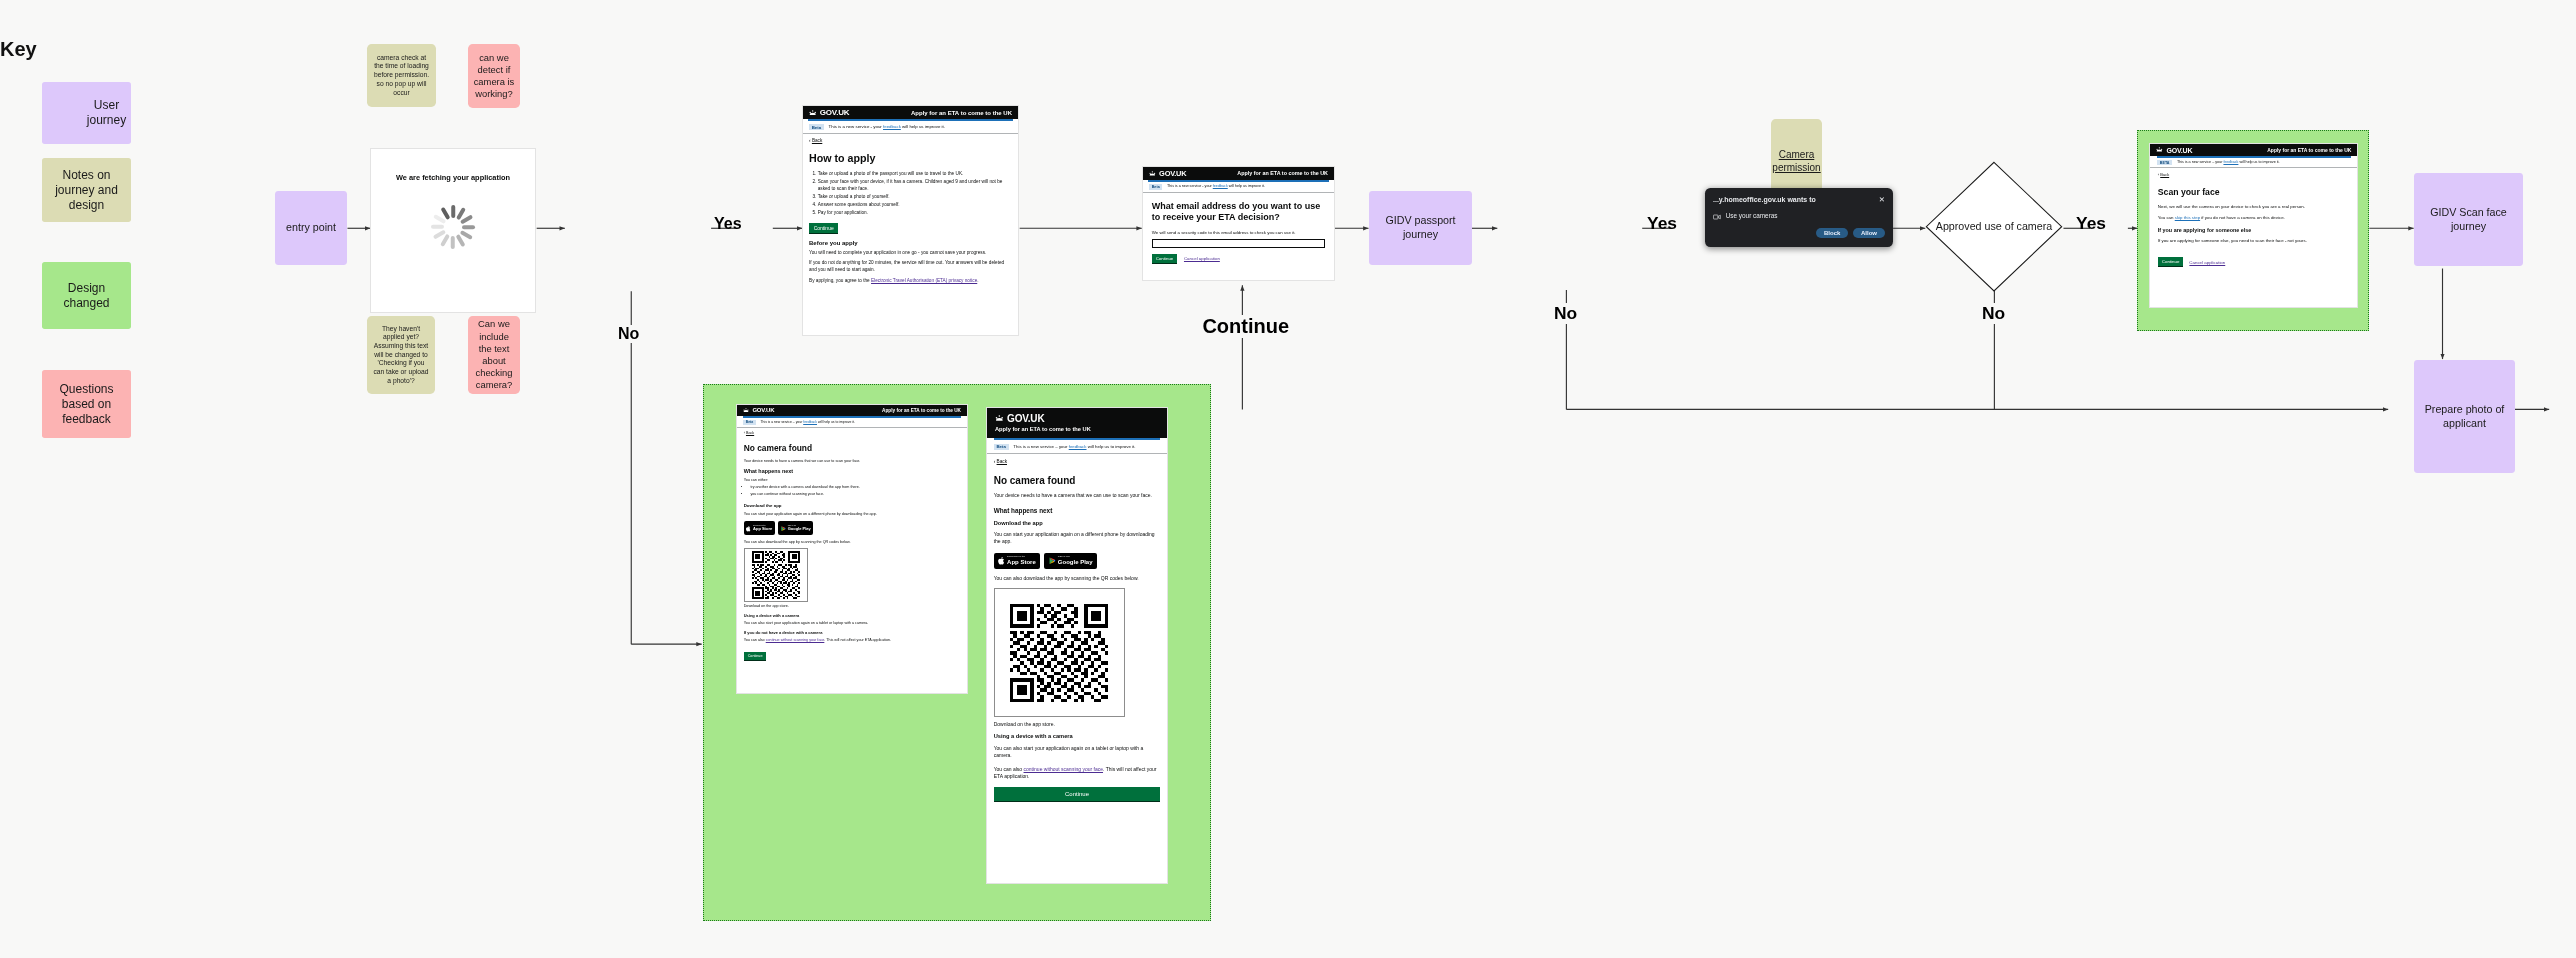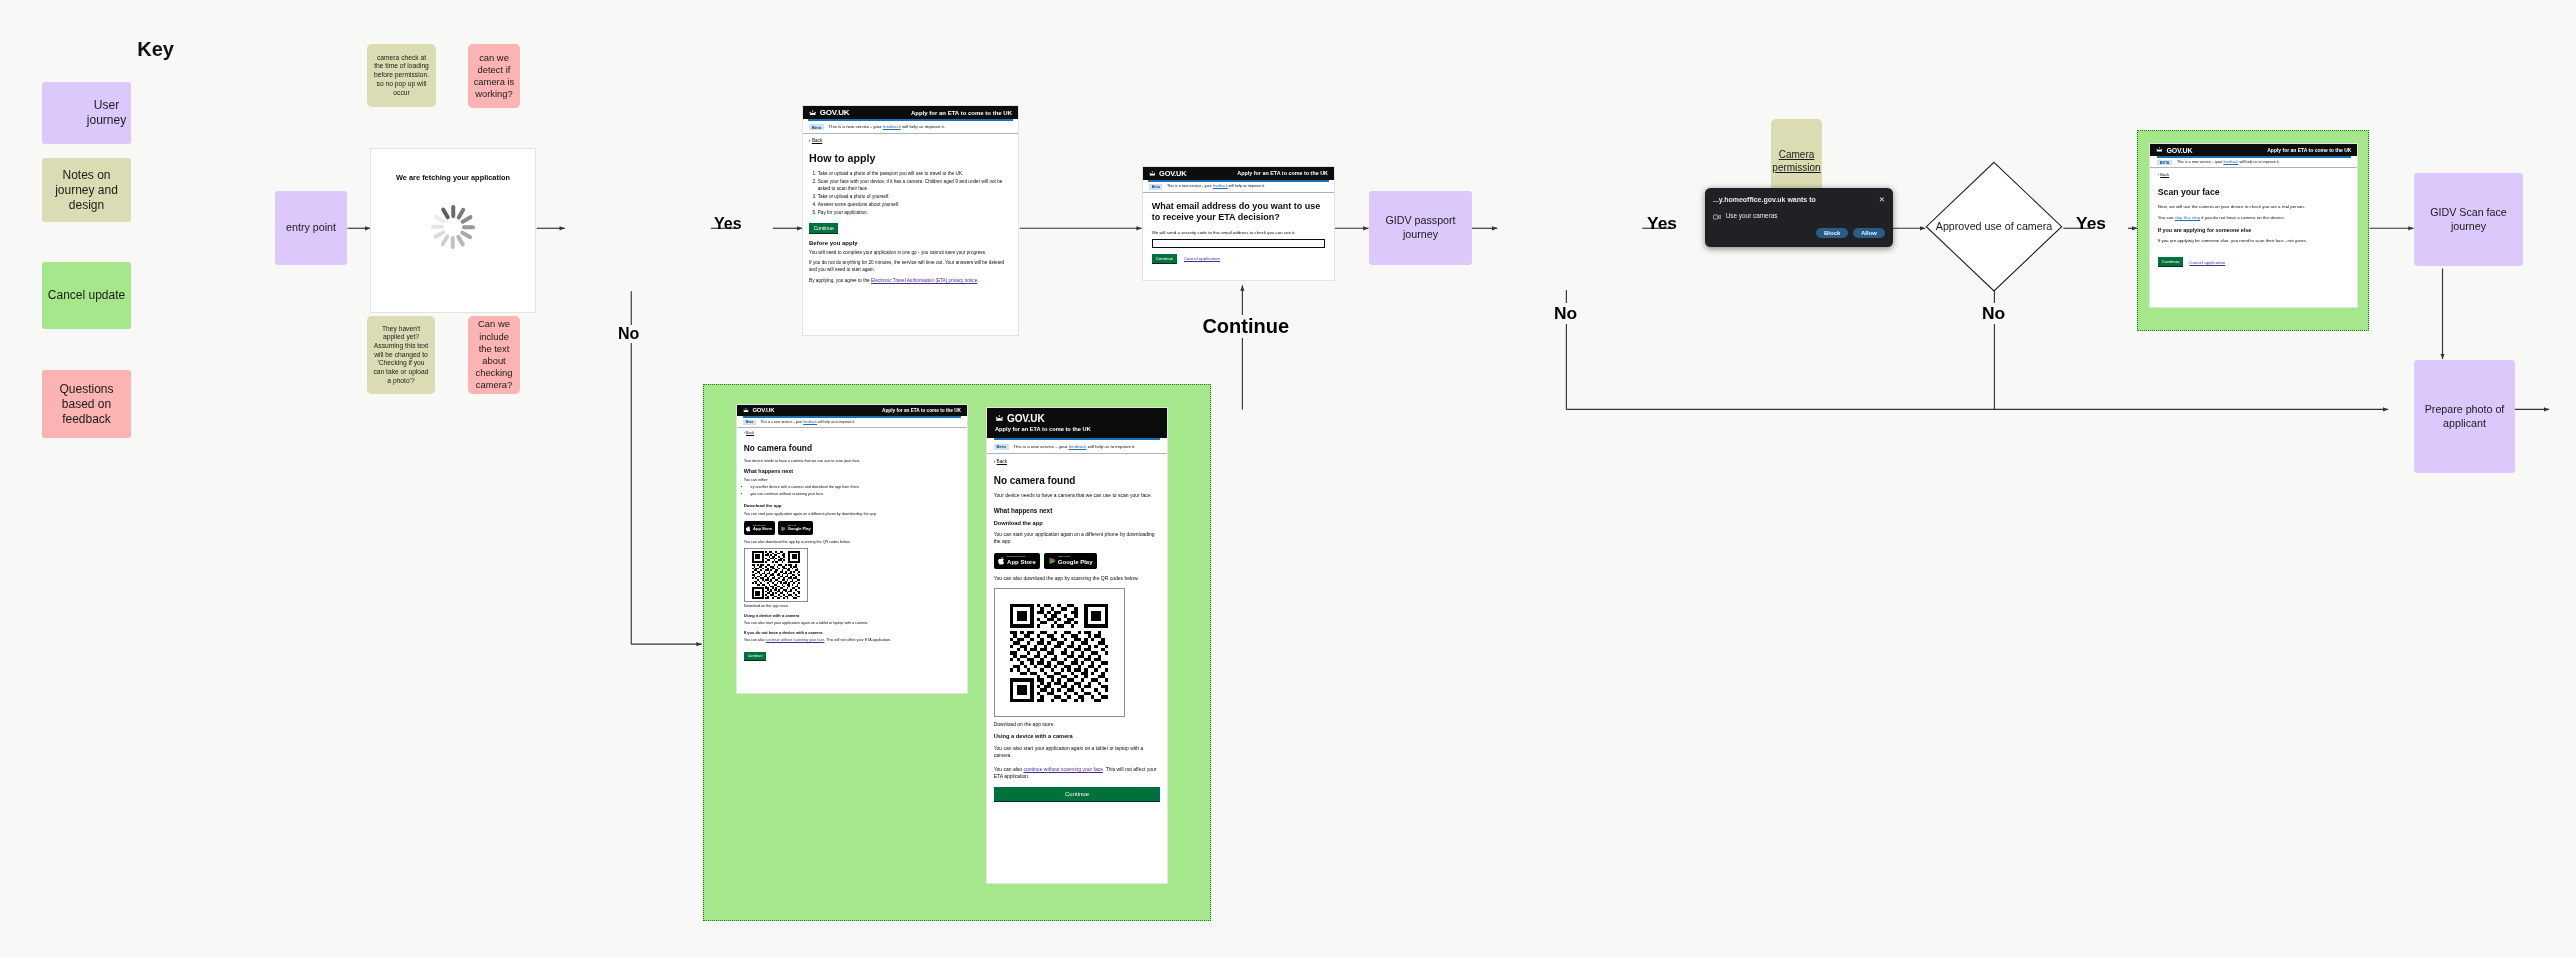--- a/index.html
+++ b/index.html
@@ -7,21 +7,21 @@
   body {
     background:#f8f8f7;
     font-family:"Liberation Sans", sans-serif;
     position:relative;
   }
   .canvas { position:absolute; inset:0; }
   .abs { position:absolute; }
 
   
   #key-title {
-    left:0; top:38px; width:174px; text-align:right;
+    left:0; top:38px; width:174px; text-align:left;
     font-size:20px; font-weight:700; color:#111;
   }
   .key-box {
     width:89px; border-radius:2.7px;
     display:flex; align-items:center; justify-content:center;
     text-align:center; font-size:12px; line-height:1.25; color:#1a1a1a;
     padding:4px;
   }
 
   
@@ -125,21 +125,21 @@
 
   <div class="abs" id="key-title">Key</div>
 
   <div class="abs key-box" style="left:42px; top:82px; height:62px; background:#ddc8fb;padding-left:44px;">
     <span>User journey</span>
   </div>
   <div class="abs key-box" style="left:42px; top:158px; height:64px; background:#dcdcb4;">
     <span>Notes on journey and design</span>
   </div>
   <div class="abs key-box" style="left:42px; top:262px; height:67px; background:#a6e78b;">
-    <span>Cancel update</span>
+    <span>Design changed</span>
   </div>
   <div class="abs key-box" style="left:42px; top:370px; height:68px; background:#fcb3b3;">
     <span>Questions based on feedback</span>
   </div>
 
   <svg class="abs" width="2576" height="959" style="left:0; top:0;" viewBox="0 0 3840 1429">
     <defs>
       <marker id="ah" markerWidth="9" markerHeight="9" refX="8" refY="3.2" orient="auto" markerUnits="userSpaceOnUse">
         <path d="M0,0 L8,3.2 L0,6.4 z" fill="#333"></path>
       </marker>

